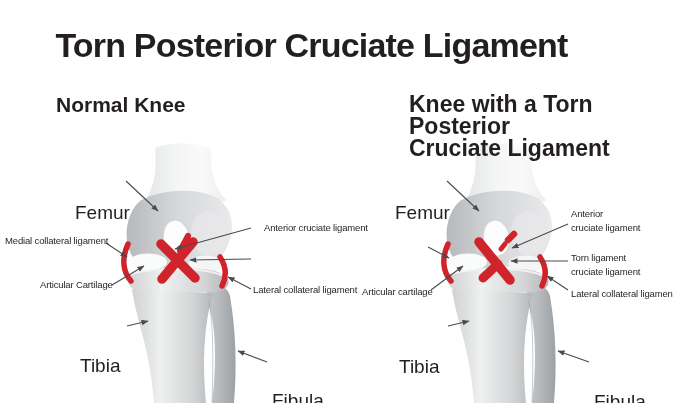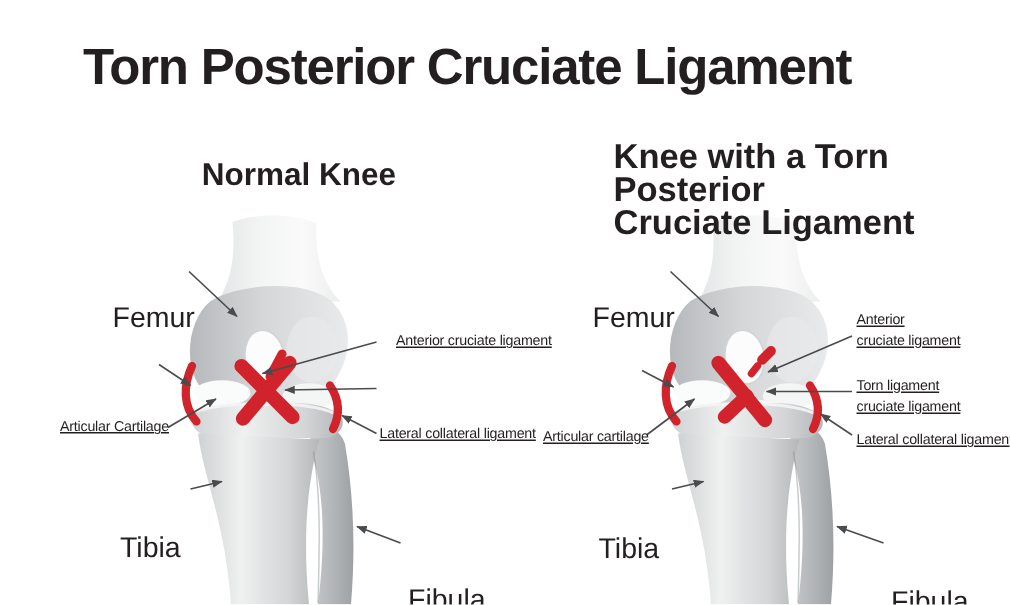--- a/index.html
+++ b/index.html
@@ -10,24 +10,24 @@
     color:#231f20;
   }
   .abs{position:absolute;}
   #artwork{position:absolute;left:0;top:0;z-index:1;}
   .layer{position:absolute;left:0;top:0;width:673px;height:403px;z-index:2;pointer-events:none;}
   .title{
     position:absolute;left:0;top:3px;width:623px;text-align:center;
     font-size:34px;font-weight:bold;letter-spacing:-0.8px;
   }
   .heading{font-weight:bold;}
-  #lp-heading{left:24px;top:93px;width:240px;text-align:right;font-size:21px;margin-top:12px;}
+  #lp-heading{left:56px;top:93px;width:240px;text-align:left;font-size:21px;}
   #rp-heading{left:409px;top:93px;font-size:23px;line-height:22px;}
   .lbl-big{font-size:19px;white-space:nowrap;margin-top:42px;}
-  .lbl-sm{font-size:9.5px;letter-spacing:-0.15px;white-space:nowrap;line-height:14px;text-decoration:underline;}
+  .lbl-sm{font-size:9.5px;letter-spacing:-0.15px;white-space:nowrap;line-height:14px;}
   .lh15{line-height:15px;}
 </style>
 </head>
 <body>
 
 <svg id="artwork" width="673" height="403" viewBox="0 0 673 403">
   <defs>
     <linearGradient id="gFemur" x1="0" y1="0" x2="1" y2="0">
       <stop offset="0" stop-color="#e3e4e5"></stop>
       <stop offset="0.35" stop-color="#f3f4f4"></stop>
@@ -123,20 +123,21 @@
     <line x1="589" y1="362" x2="558" y2="351" marker-end="url(#ah)"></line>
   </g>
 </svg>
 
 <h1 class="title">Torn Posterior Cruciate Ligament</h1>
 
 <div class="layer">
   <div class="abs heading" id="lp-heading">Normal Knee</div>
 
   <div class="abs lbl-big" style="left:75px;top:160px">Femur</div>
+  <div class="abs lbl-sm" style="left:5px;top:234px">Medial collateral ligament</div>
   <div class="abs lbl-sm" style="left:40px;top:278px">Articular Cartilage</div>
   <div class="abs lbl-sm" style="left:264px;top:221px">Anterior cruciate ligament</div>
   <div class="abs lbl-sm" style="left:253px;top:283px">Lateral collateral ligament</div>
   <div class="abs lbl-big" style="left:80px;top:313px">Tibia</div>
   <div class="abs lbl-big" style="left:272px;top:348px">Fibula</div>
 </div>
 
 <div class="layer">
   <div class="abs heading" id="rp-heading">
     <div>Knee with a Torn Posterior</div>

